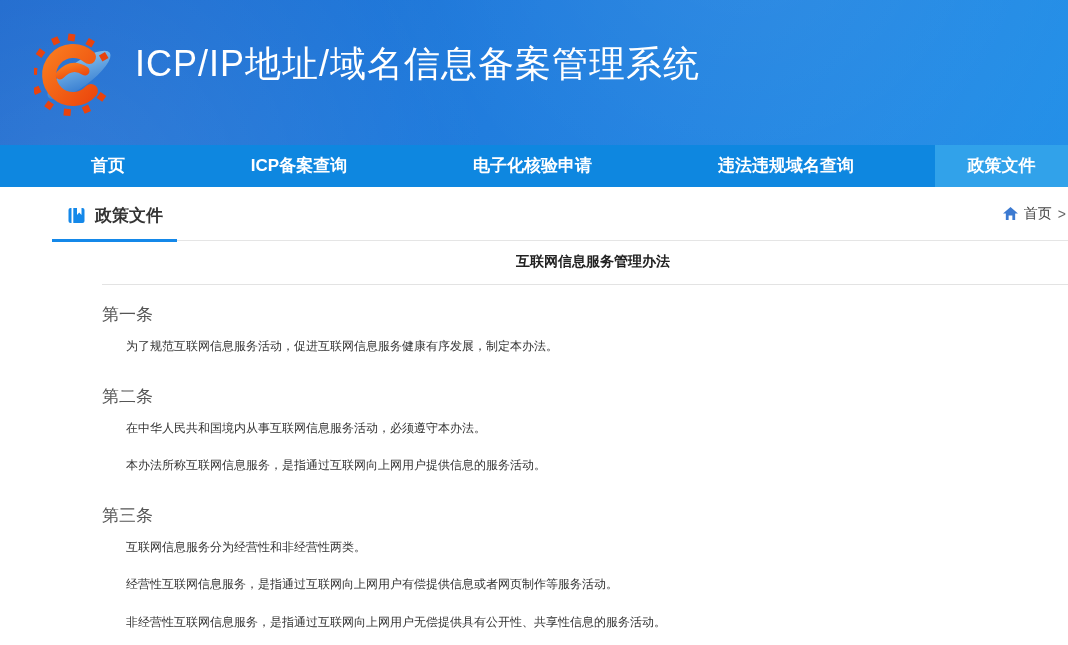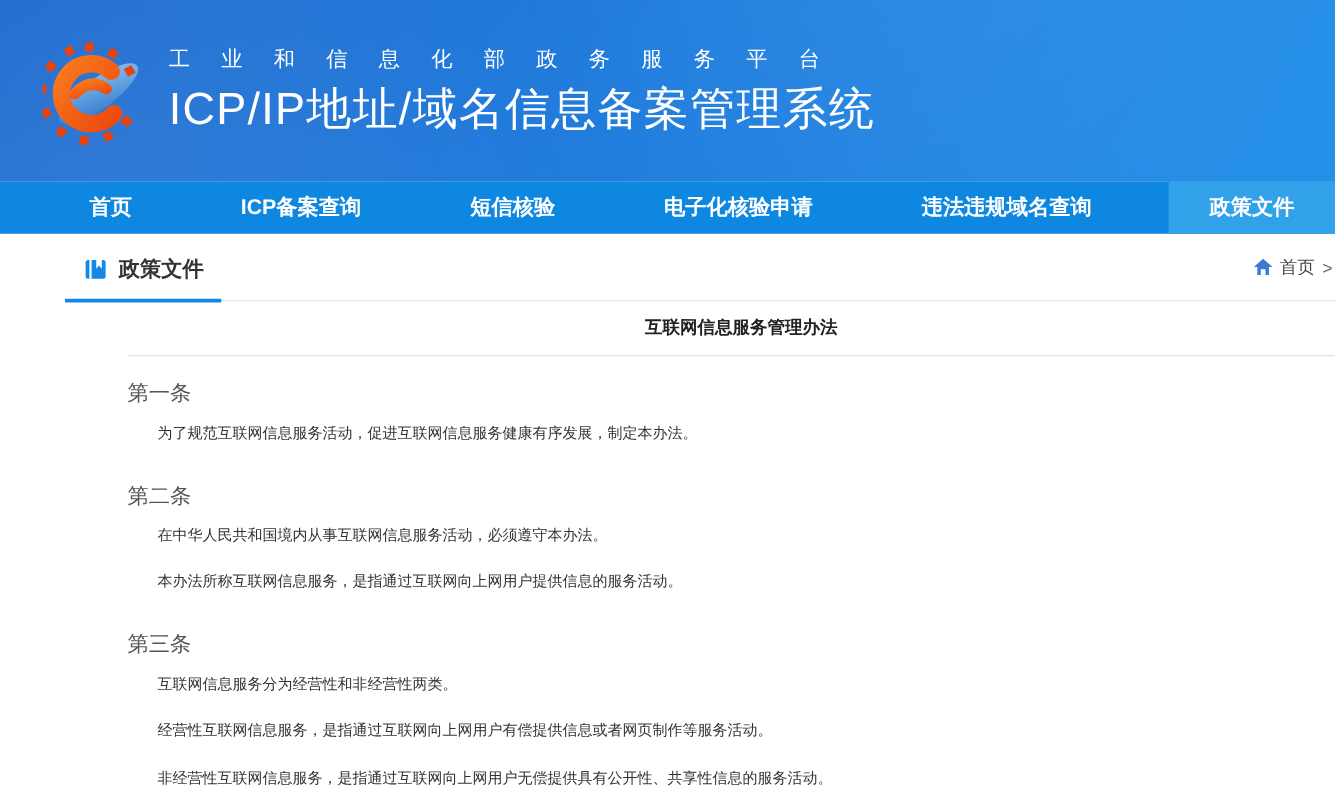--- a/index.html
+++ b/index.html
@@ -74,30 +74,28 @@
       <rect x="34" y="14" width="7" height="7" transform="rotate(-175 37 55)"></rect>
       <rect x="34" y="14" width="7" height="7" transform="rotate(155 37 55)"></rect>
       <rect x="34" y="14" width="7" height="7" transform="rotate(125 37 55)"></rect>
       <rect x="34" y="14" width="7" height="7" transform="rotate(60 37 55)"></rect>
       <rect x="34" y="14" width="7" height="7" transform="rotate(30 37 55)"></rect>
     </g>
     <path d="M55 37 A 24 24 0 1 0 57 71" fill="none" stroke="url(#oranj)" stroke-width="14" stroke-linecap="round"></path>
     <path d="M26 55 Q 38 42 51 51" fill="none" stroke="url(#oranj)" stroke-width="9" stroke-linecap="round"></path>
   </svg>
   <div class="header-text">
-    <div class="platform-line">工业和信息化部政务服务平台</div>
     <div class="system-title">ICP/IP地址/域名信息备案管理系统</div>
   </div>
 </div>
 
 <div class="nav">
   <div class="nav-main">
       <a class="nav-item">首页</a>
       <a class="nav-item">ICP备案查询</a>
-      <a class="nav-item">短信核验</a>
       <a class="nav-item">电子化核验申请</a>
       <a class="nav-item">违法违规域名查询</a>
     </div>
 <a class="nav-item active">政策文件</a>
   </div>
 
 <div class="section-bar">
   <svg class="section-icon" viewBox="0 0 17 17">
     <rect x="0.5" y="1" width="16" height="15" rx="2" fill="#1488e9"></rect>
     <rect x="3.5" y="1" width="1.8" height="15" fill="#fff"></rect>

